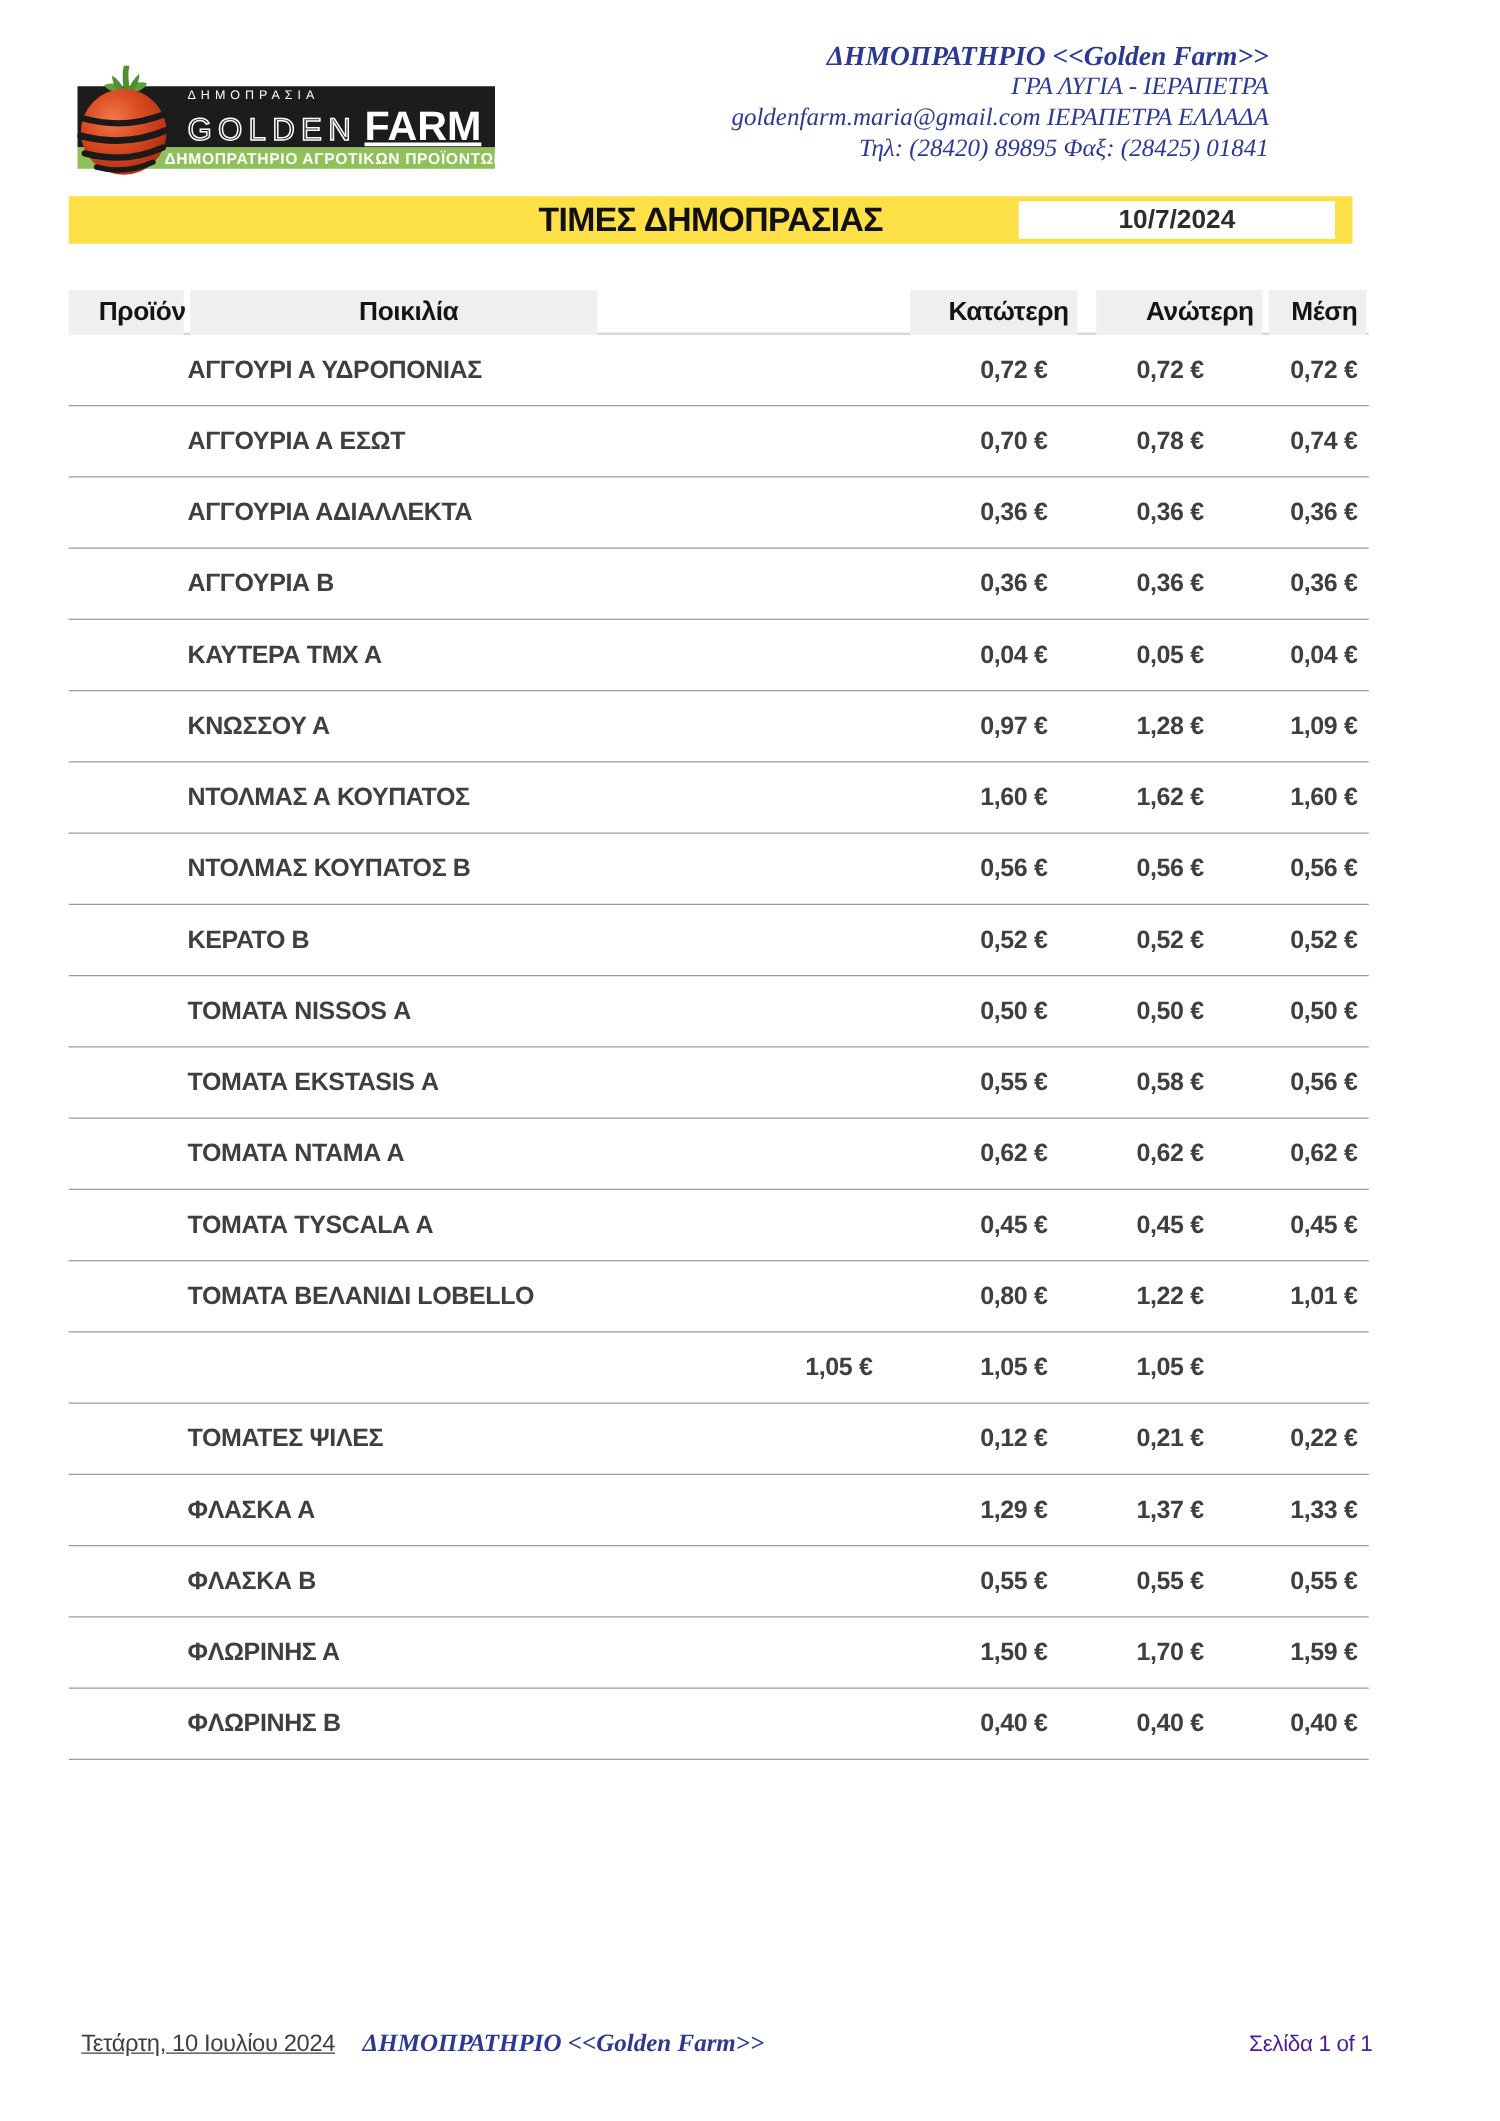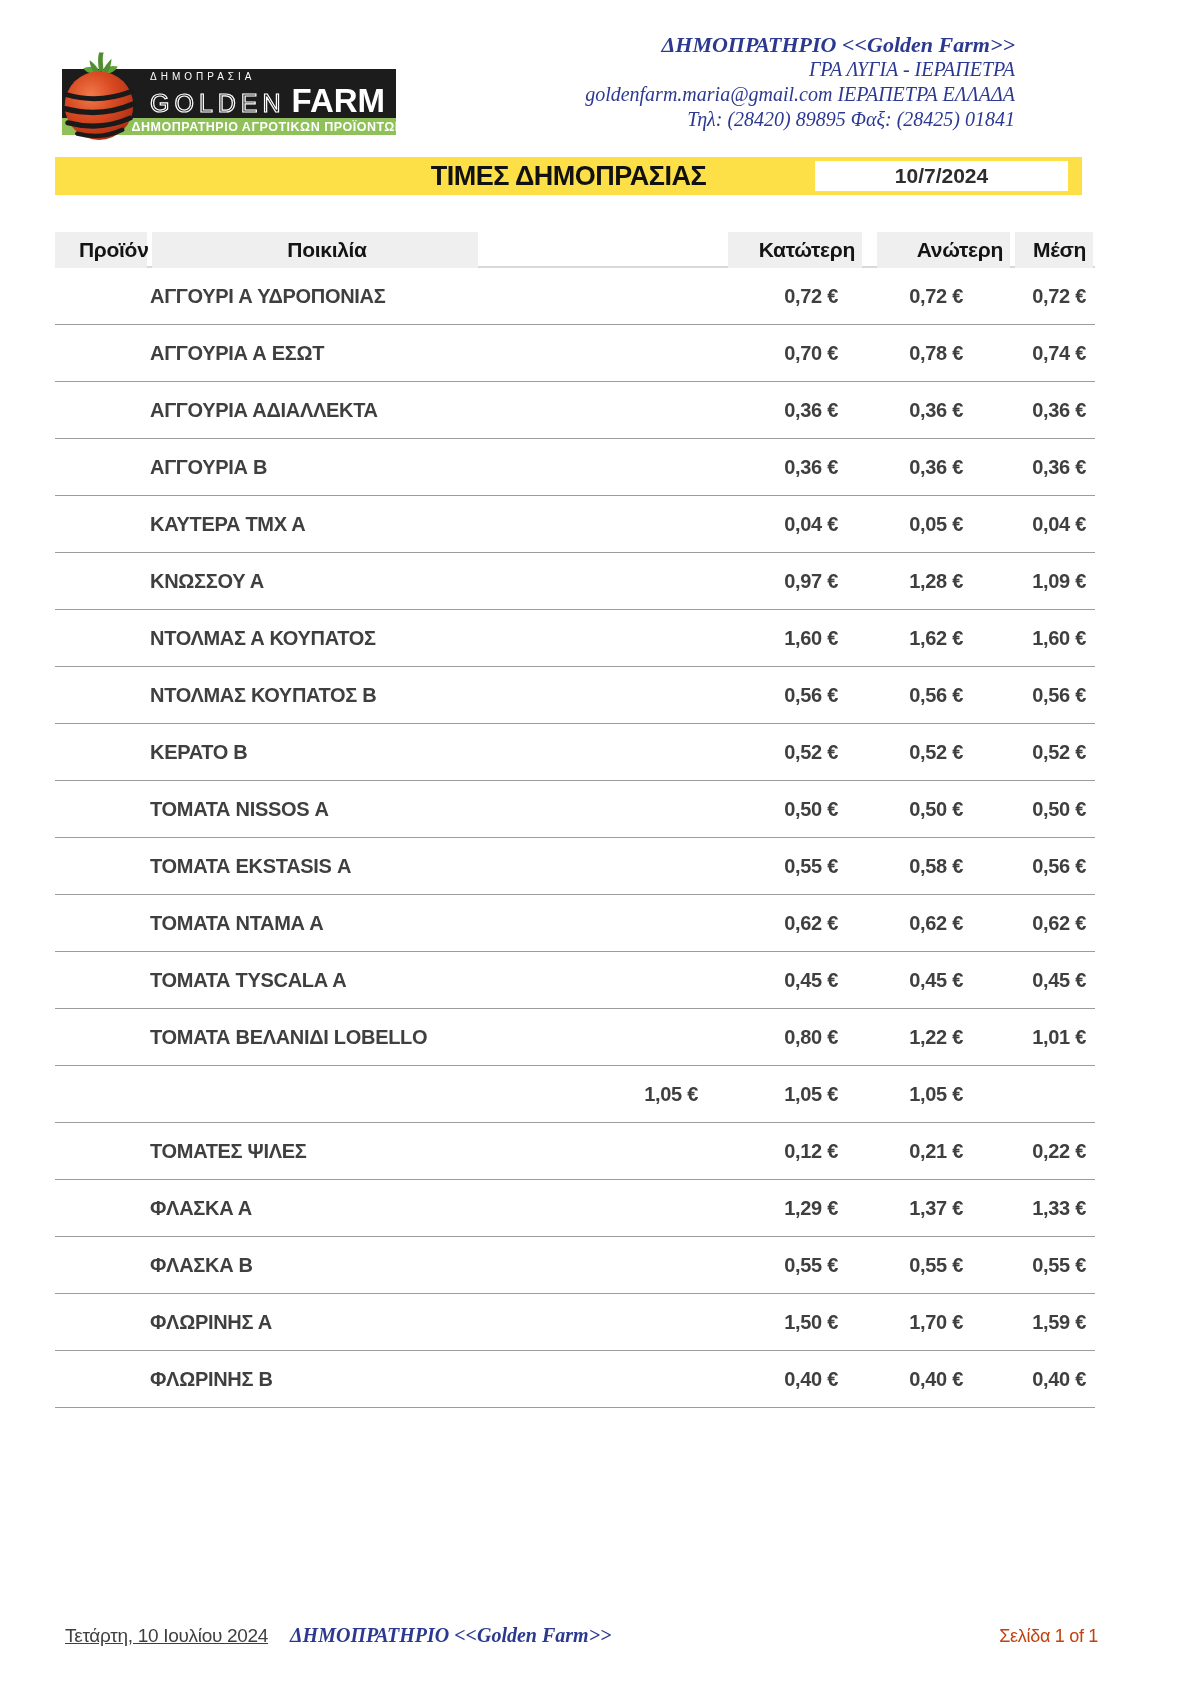--- a/index.html
+++ b/index.html
@@ -11,21 +11,21 @@
   .logo { position:absolute; left:62px; top:69px; width:334px; height:65px; }
   .logo-black { position:absolute; left:0; top:0; width:334px; height:49px;
                 background:#1c1c1c; display:flex; flex-direction:column;
                 justify-content:center; padding-left:88px; }
   .logo-small { color:#fff; font-size:10px; letter-spacing:4px; font-weight:400; margin-bottom:2px; }
   .logo-main { display:flex; align-items:baseline; line-height:1; }
   .logo-golden { color:#fff; font-size:25px; font-weight:400; letter-spacing:5px; }
   @supports (-webkit-text-stroke: 1px #fff) {
     .logo-golden { color:transparent; -webkit-text-stroke:1.2px #fff; }
   }
-  .logo-farm { color:#fff; font-size:33px; font-weight:800; margin-left:6px; letter-spacing:0px; }
+  .logo-farm { color:#fff; font-size:33px; font-weight:800; margin-left:6px; letter-spacing:0px;text-decoration:underline; }
   .logo-green { position:absolute; left:0; top:49px; width:334px; height:17px;
                 background:#8fc05a; display:flex; align-items:center; justify-content:center;
                 padding-left:78px; }
   .logo-tagline { color:#fff; font-size:12.5px; font-weight:700; letter-spacing:0.5px; white-space:nowrap; }
   .tomato { position:absolute; left:-2px; top:-18px; width:78px; height:92px; z-index:2; }
 
   
   .co-block { position:absolute; top:32px; right:185px; text-align:right;
               font-family:"Liberation Serif", serif; font-style:italic; color:#2b3990;
               line-height:25px; white-space:nowrap; }
@@ -62,21 +62,21 @@
                 letter-spacing:-0.3px; white-space:nowrap; }
   .cell-price { text-align:right; font-size:20px; font-weight:700; color:#3f3f3f;
                 letter-spacing:-0.3px; }
 
   
   .footer { position:absolute; left:65px; top:1624px; width:1033px; display:flex;
             align-items:baseline; }
   .f-date { font-size:19px; color:#3f3f3f; letter-spacing:-0.3px;text-decoration:underline; }
   .f-co   { margin-left:22px; font-family:"Liberation Serif", serif; font-style:italic;
             font-weight:600; font-size:20px; color:#2b3990; }
-  .f-page { margin-left:auto; font-size:18px; color:#c2410c; letter-spacing:-0.3px; }
+  .f-page { margin-left:auto; font-size:18px; color:#4c1d95; letter-spacing:-0.3px; }
 </style>
 </head>
 <body>
 
 <div class="page">
 
   <div class="logo">
     <svg class="tomato" viewBox="0 0 100 118" xmlns="http://www.w3.org/2000/svg">
       <defs>
         <radialGradient id="tg" cx="38%" cy="35%" r="75%">

